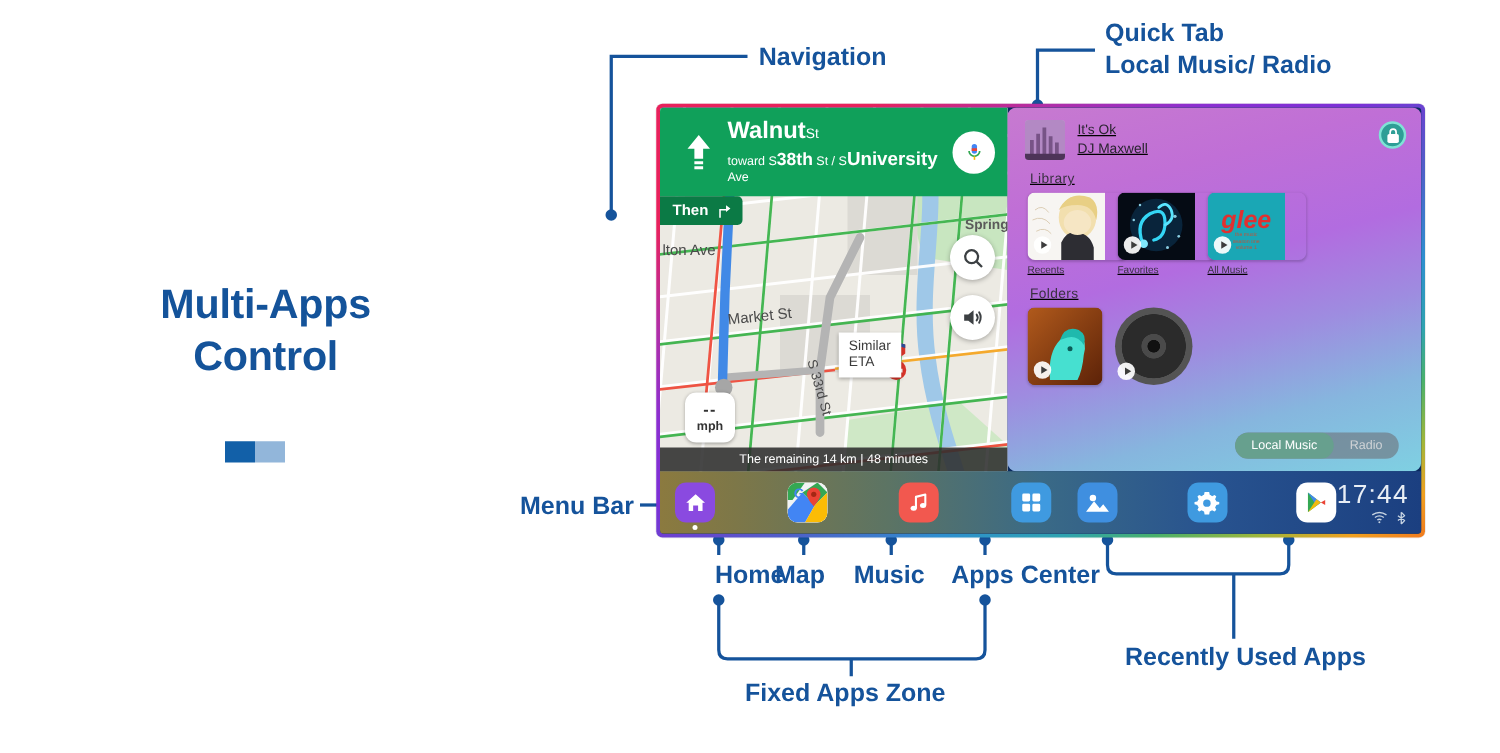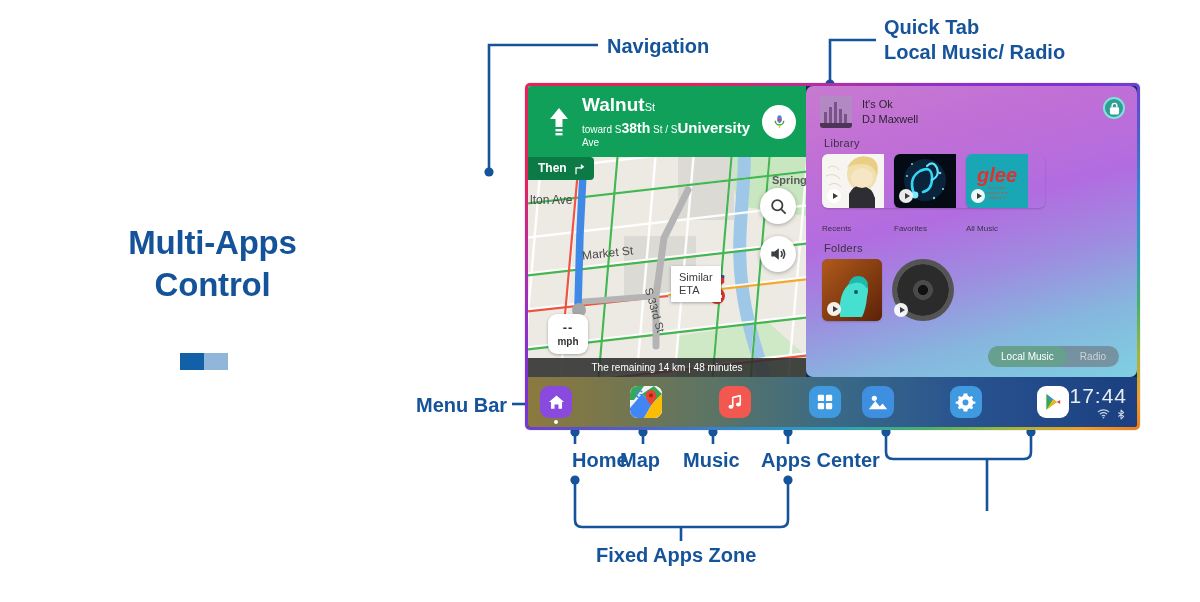--- a/index.html
+++ b/index.html
@@ -124,21 +124,21 @@
   .spring-label {
     position: absolute; left: 244px; top: 88px; z-index: 2;
     font-size: 11px; color: #5a5a5a; font-style: normal; font-weight: bold;
   }
 
   
   .music-panel {
     position: relative; flex: 1 1 auto;
     background: linear-gradient(165deg, #c77ad0 0%, #c06fd6 22%, #b26ce0 44%, #9e8ce0 62%, #86b6de 80%, #7fd0e2 100%);
     border-radius: 7px 7px 7px 7px;
-    padding: 10px 12px 10px 14px; overflow: hidden;
+    padding: 10px 12px 10px 14px; overflow: hidden; text-decoration: underline;
   }
   .now-playing { display: flex; align-items: flex-start; gap: 10px; }
   .np-art {
     width: 32px; height: 32px; border-radius: 3px; flex: 0 0 32px;
     background: linear-gradient(180deg,#c9a5d6 0%,#9f74ad 55%,#6d4a7c 100%);
     overflow: hidden; position: relative;
   }
   .np-meta { padding-top: 1px; }
   .np-title { font-size: 11px; color: #2a2430; line-height: 1.35; }
   .np-artist { font-size: 11px; color: #2a2430; line-height: 1.35; }
@@ -150,21 +150,21 @@
   }
   .section-title {
     font-size: 11px; color: #3a3142; margin: 9px 0 5px 4px; letter-spacing: .3px;
   }
   .tiles { display: flex; gap: 10px; padding-left: 2px; }
   .tile-wrap { width: 62px; }
   .tile {
     position: relative; width: 79px; height: 54px; border-radius: 6px;
     overflow: hidden; box-shadow: 0 1px 2px rgba(0,0,0,.18);
   }
-  .tile-label { font-size: 8px; color: #3a3142; margin-top: 16px; }
+  .tile-label { font-size: 8px; color: #3a3142; margin-top: 3px; }
   .play-badge {
     position: absolute; left: 5px; bottom: 5px;
     width: 14px; height: 14px; border-radius: 50%;
     background: rgba(255,255,255,.92);
     display:flex; align-items:center; justify-content:center;
   }
   .play-badge::after {
     content:""; width:0; height:0; margin-left: 2px;
     border-left: 5px solid #3c3c3c;
     border-top: 3.5px solid transparent; border-bottom: 3.5px solid transparent;
@@ -263,20 +263,21 @@
   <div class="anno anno-quick">
     <div>Quick Tab</div>
     <div>Local Music/ Radio</div>
   </div>
   <div class="anno anno-menu">Menu Bar</div>
   <div class="anno anno-home">Home</div>
   <div class="anno anno-map">Map</div>
   <div class="anno anno-music">Music</div>
   <div class="anno anno-apps">Apps Center</div>
   <div class="anno anno-fixed">Fixed Apps Zone</div>
+  <div class="anno anno-recent">Recently Used Apps</div>
 
   <div class="device">
     <div class="device-inner">
       <div class="panels">
 
         <div class="nav-panel">
 
           <div class="map-area">
             <svg class="map-svg" viewBox="0 0 278 340" preserveAspectRatio="none">
               <rect x="0" y="0" width="278" height="340" fill="#eceae3"></rect>

